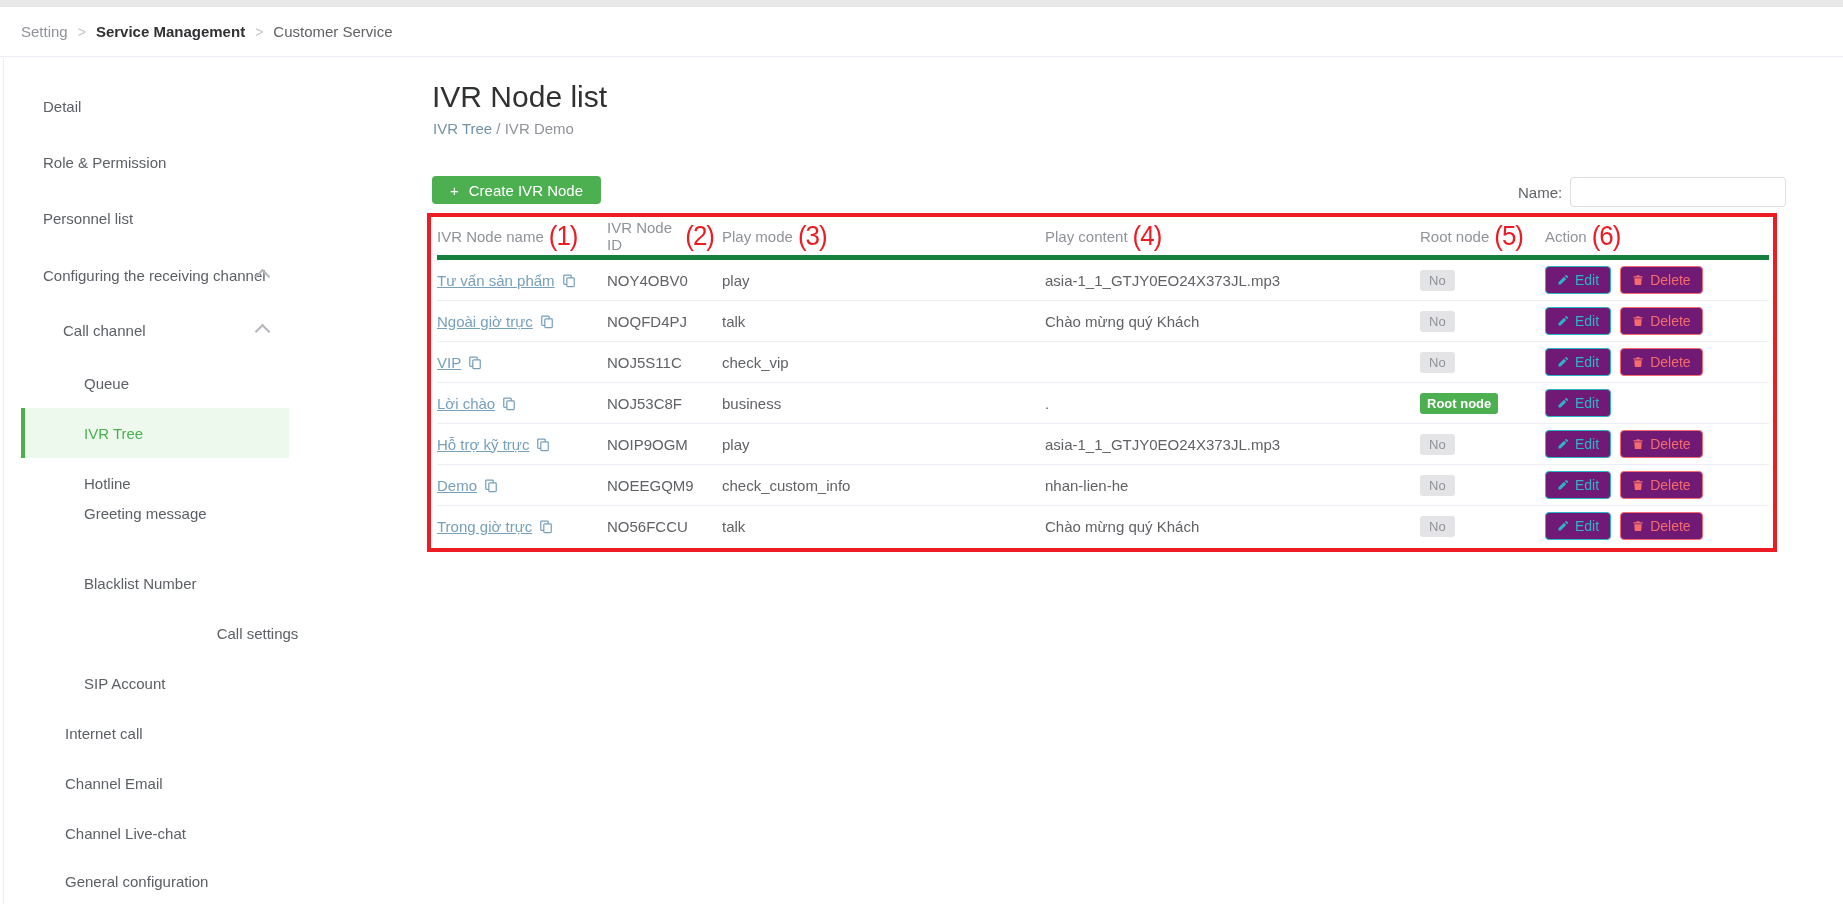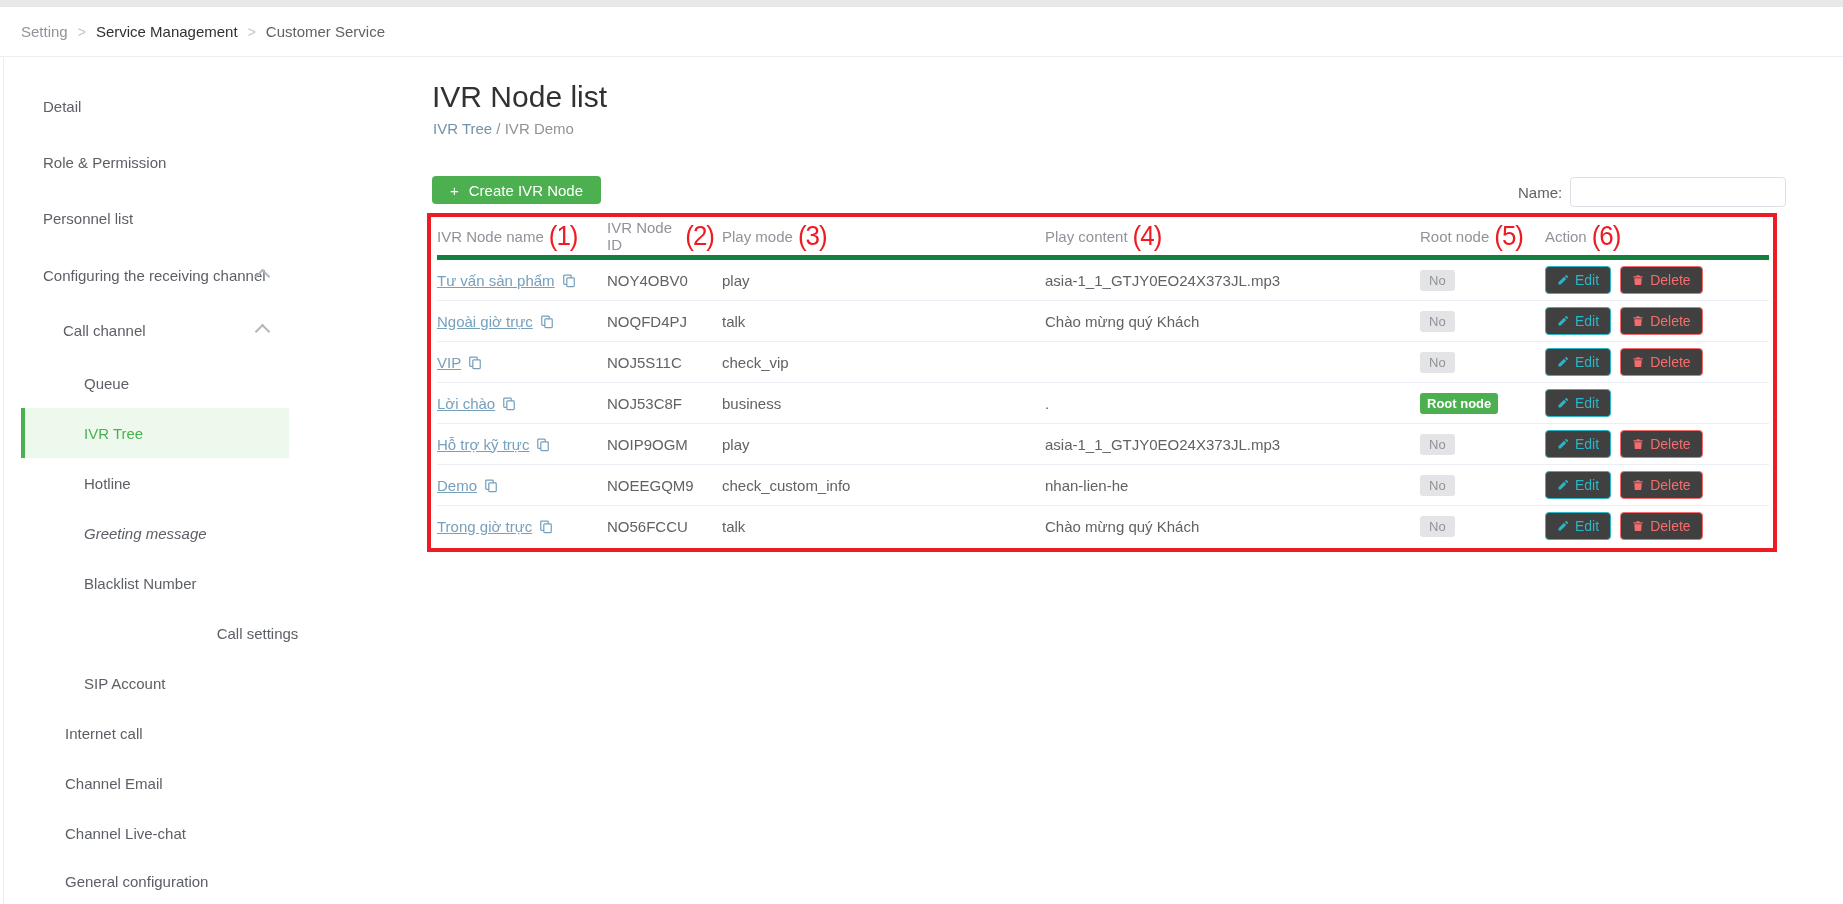--- a/index.html
+++ b/index.html
@@ -5,21 +5,21 @@
   html,body{margin:0;padding:0;}
   body{
     position:relative;width:1843px;height:904px;overflow:hidden;
     background:#fff;font-family:"Liberation Sans",sans-serif;color:#606266;
   }
   
   .top-strip{position:absolute;left:0;top:0;width:100%;height:7px;background:#e8e8e8;}
   .topbar{position:absolute;left:0;top:7px;width:100%;height:50px;box-sizing:border-box;
     border-bottom:1px solid #ebeef5;display:flex;align-items:center;padding-left:21px;font-size:15px;}
   .crumb{color:#909399;}
-  .crumb.bold{color:#303133;font-weight:normal;}
+  .crumb.bold{color:#303133;font-weight:bold;}
   .crumb.current{color:#606266;}
   .crumb-sep{color:#c0c4cc;margin:0 10px;font-size:14px;}
   
   .sidebar{position:absolute;left:3px;top:58px;width:427px;bottom:0;border-left:1px solid #ececec;}
   .side-item{position:absolute;left:0;width:100%;height:50px;display:flex;align-items:center;
     font-size:15px;color:#5c6066;cursor:pointer;box-sizing:border-box;}
   .side-item .chev{position:absolute;left:253px;top:21px;width:9px;height:9px;
     border-left:2px solid #b4b7bc;border-top:2px solid #b4b7bc;transform:rotate(45deg);}
   .side-item.active{left:17px;width:268px;background:#eef9ee;border-left:4px solid #4caf50;color:#4caf50;}
   
@@ -43,21 +43,21 @@
   .th{display:flex;align-items:center;color:#909399;}
   .c-name{width:170px;}.c-id{width:115px;}.c-mode{width:323px;}.c-content{width:375px;}
   .c-root{width:125px;}.c-action{flex:1;display:flex;gap:9px;}
   .annot{color:#ed1c24;font-size:26px;line-height:1;margin-left:5px;letter-spacing:-1px;transform:scaleY(1.05);}
   .node-link{color:#76a0bc;text-decoration:underline;cursor:pointer;}
   .copy-ic{margin-left:7px;display:inline-block;vertical-align:-2px;cursor:pointer;line-height:0;}
   .badge{display:inline-block;border-radius:3px;font-size:13px;padding:3px 9px;}
   .badge-no{background:#e4e4e7;color:#8e939b;}
   .badge-root{background:#4caf50;color:#fff;font-weight:bold;padding:3px 7px;}
   .btn{display:inline-flex;align-items:center;gap:6px;height:28px;padding:0 11px;border-radius:4px;
-    background:#404040;font-size:14px;font-family:inherit;cursor:pointer;}
+    background:#701a75;font-size:14px;font-family:inherit;cursor:pointer;}
   .btn-edit{border:1px solid #2cb5c6;color:#2cb5c6;}
   .btn-delete{border:1px solid #f56c6c;color:#f56c6c;}
   .ic{line-height:0;}
 </style>
 </head>
 <body>
 
 <div class="top-strip"></div>
 
 <div class="topbar">
@@ -88,21 +88,21 @@
     </div>
   <div class="side-item" style="top:300px;padding-left:80px;">
       <span>Queue</span>
     </div>
   <div class="side-item active" style="top:350px;padding-left:59px;">
       <span>IVR Tree</span>
     </div>
   <div class="side-item" style="top:400px;padding-left:80px;">
       <span>Hotline</span>
     </div>
-  <div class="side-item" style="top:450px;padding-left:80px;font-style:italic;">
+  <div class="side-item" style="top:430px;padding-left:80px;">
       <span>Greeting message</span>
     </div>
   <div class="side-item" style="top:500px;padding-left:80px;text-align:center;">
       <span>Blacklist Number</span>
     </div>
   <div class="side-item" style="top:550px;padding-left:80px;justify-content:center;">
       <span>Call settings</span>
     </div>
   <div class="side-item" style="top:600px;padding-left:80px;">
       <span>SIP Account</span>

